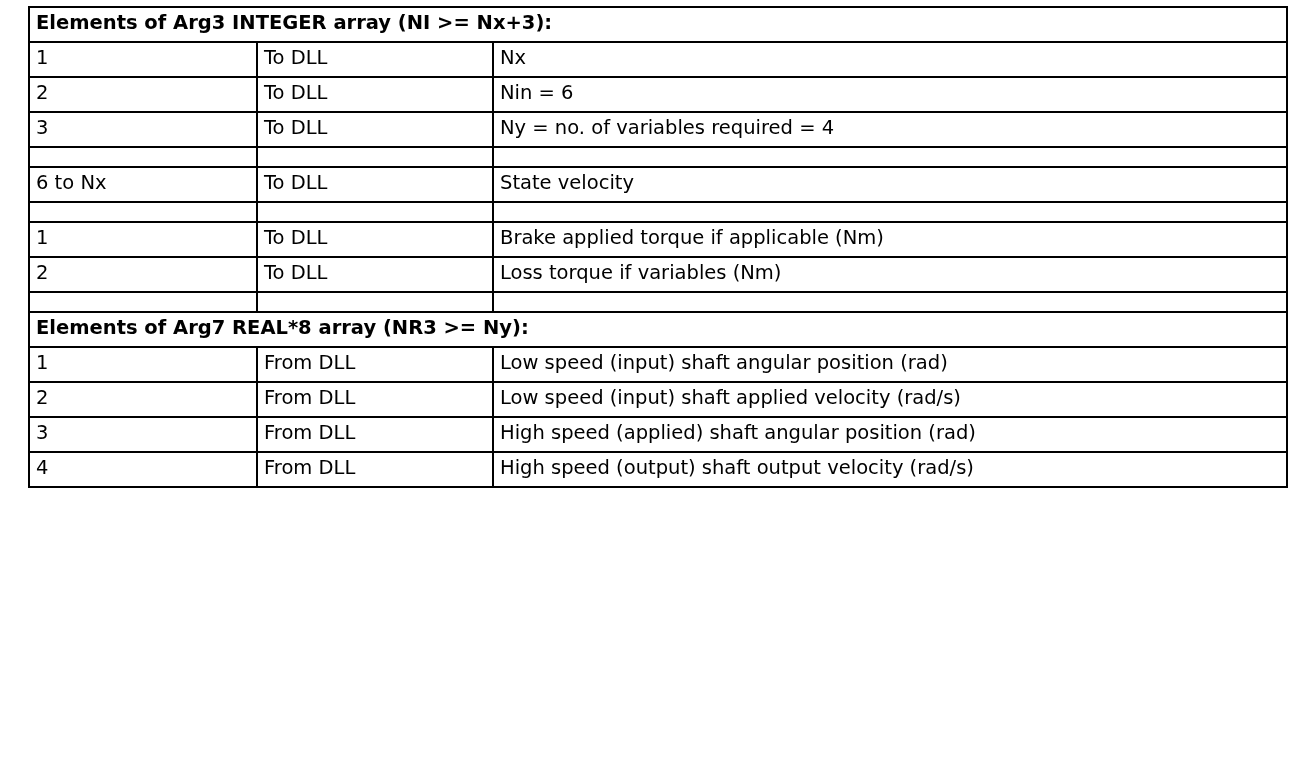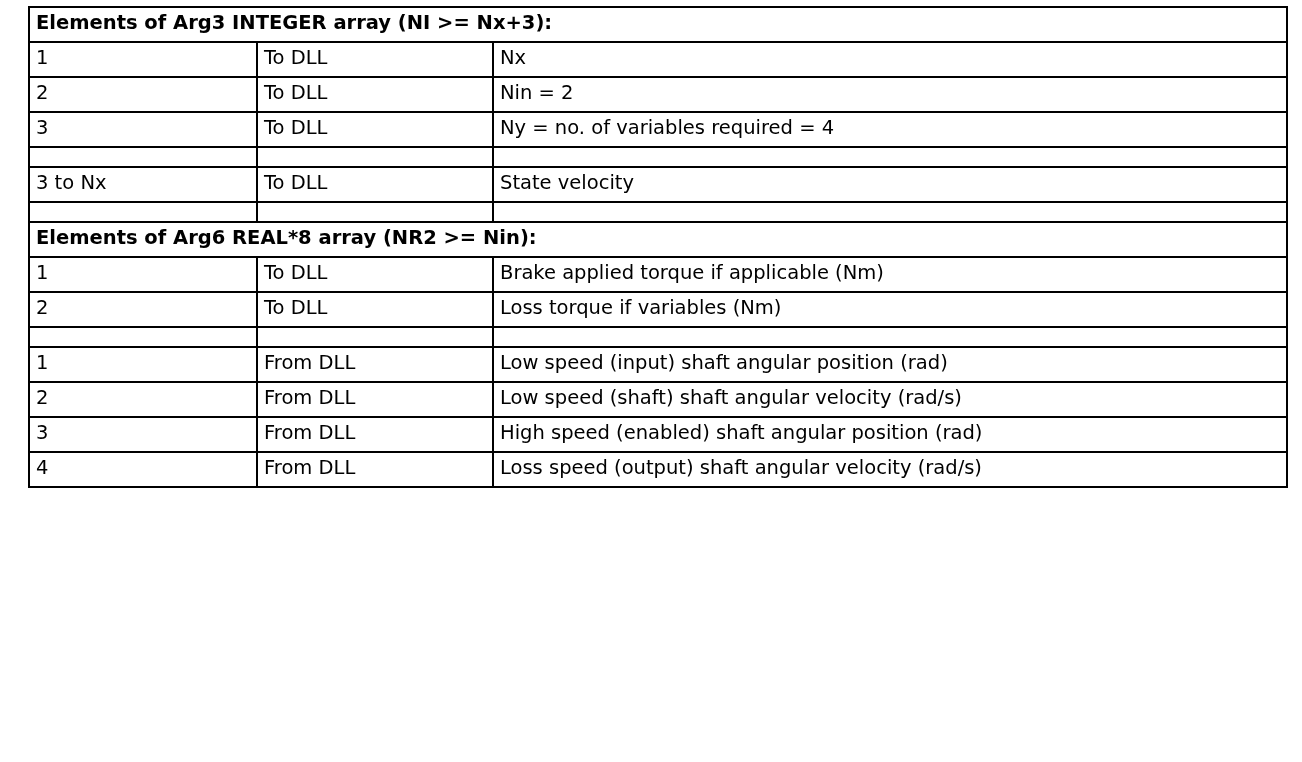--- a/index.html
+++ b/index.html
@@ -70,81 +70,81 @@
         <td class="header" colspan="3">Elements of Arg3 INTEGER array (NI &gt;= Nx+3):</td>
       </tr>
       <tr>
         <td>1</td>
         <td>To DLL</td>
         <td>Nx</td>
       </tr>
       <tr>
         <td>2</td>
         <td>To DLL</td>
-        <td>Nin = 2</td>
+        <td>Nin = 6</td>
       </tr>
       <tr>
         <td>3</td>
         <td>To DLL</td>
         <td>Ny = no. of variables required = 4</td>
       </tr>
 
       <tr class="spacer">
         <td></td>
         <td></td>
         <td class="gap3"></td>
       </tr>
 
       <tr>
-        <td>3 to Nx</td>
+        <td>6 to Nx</td>
         <td>To DLL</td>
         <td>State velocity</td>
       </tr>
 
       <tr class="spacer">
         <td></td>
         <td></td>
         <td class="gap3"></td>
       </tr>
 
-      <tr>
-        <td class="header" colspan="3">Elements of Arg6 REAL*8 array (NR2 &gt;= Nin):</td>
-      </tr>
       <tr>
         <td>1</td>
         <td>To DLL</td>
         <td>Brake applied torque if applicable (Nm)</td>
       </tr>
       <tr>
         <td>2</td>
         <td>To DLL</td>
         <td>Loss torque if variables (Nm)</td>
       </tr>
 
       <tr class="spacer">
         <td></td>
         <td></td>
         <td class="gap3"></td>
       </tr>
 
       <tr>
+        <td class="header" colspan="3">Elements of Arg7 REAL*8 array (NR3 &gt;= Ny):</td>
+      </tr>
+      <tr>
         <td>1</td>
         <td>From DLL</td>
         <td>Low speed (input) shaft angular position (rad)</td>
       </tr>
       <tr>
         <td>2</td>
         <td>From DLL</td>
-        <td>Low speed (shaft) shaft angular velocity (rad/s)</td>
+        <td>Low speed (input) shaft applied velocity (rad/s)</td>
       </tr>
       <tr>
         <td>3</td>
         <td>From DLL</td>
-        <td>High speed (enabled) shaft angular position (rad)</td>
+        <td>High speed (applied) shaft angular position (rad)</td>
       </tr>
       <tr>
         <td>4</td>
         <td>From DLL</td>
-        <td>Loss speed (output) shaft angular velocity (rad/s)</td>
+        <td>High speed (output) shaft output velocity (rad/s)</td>
       </tr>
     </tbody>
   </table>
 </div>
 
 </body></html>

